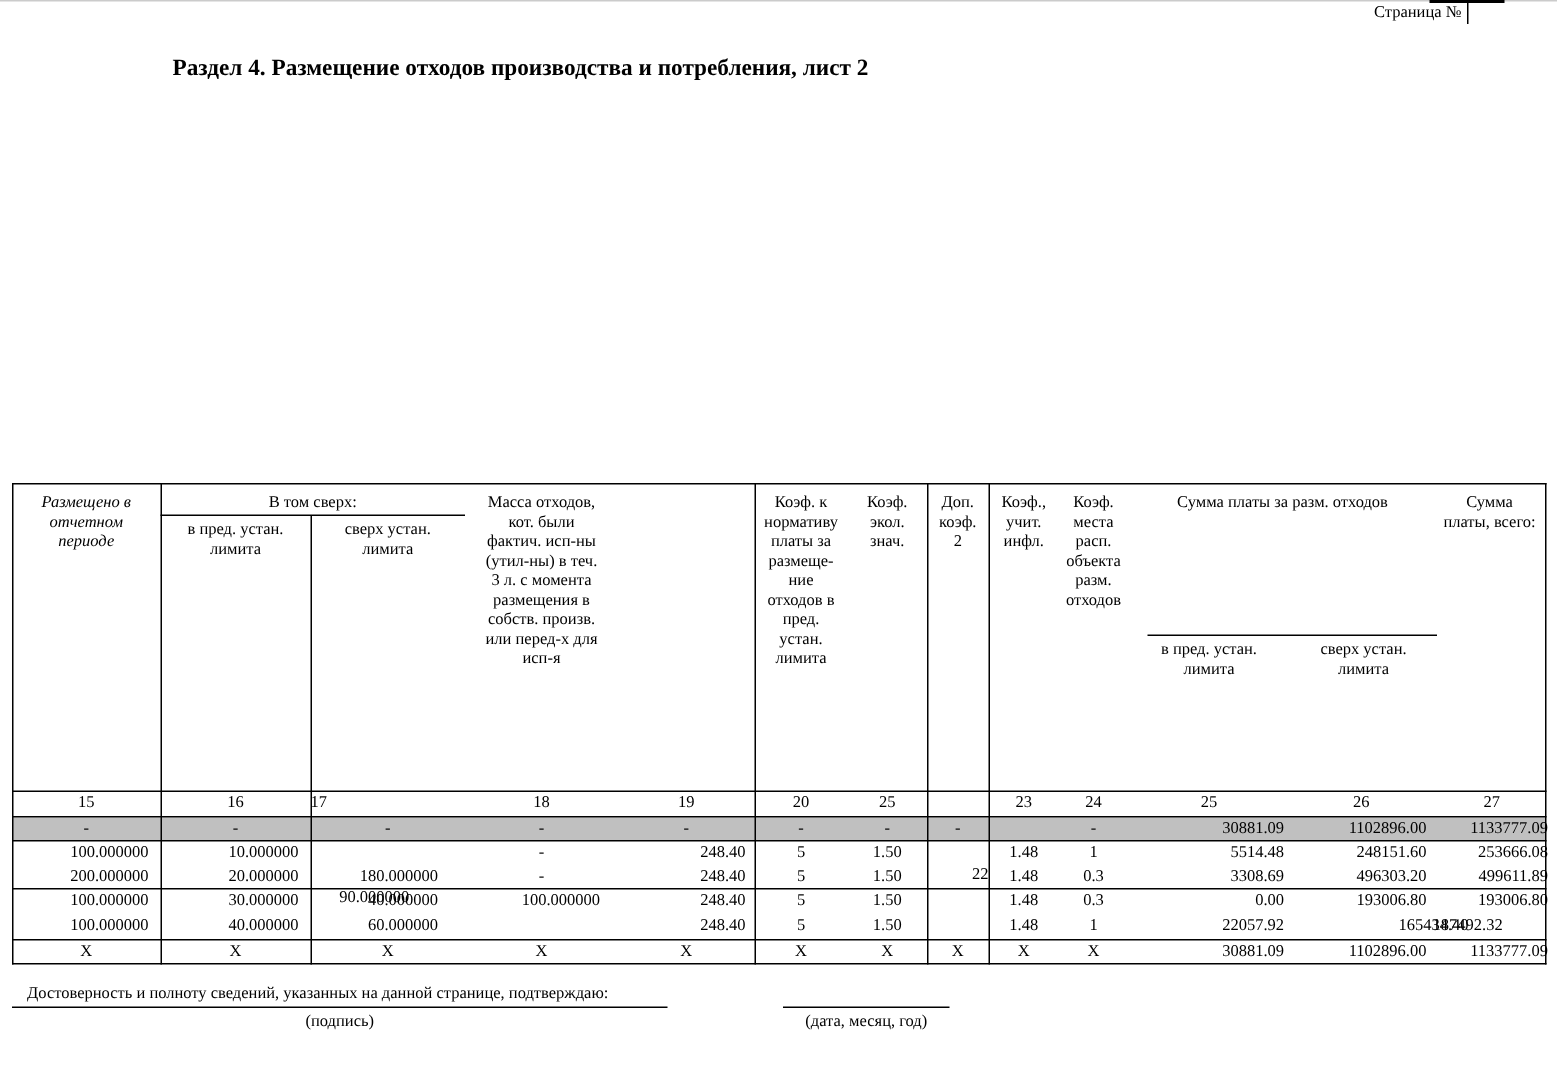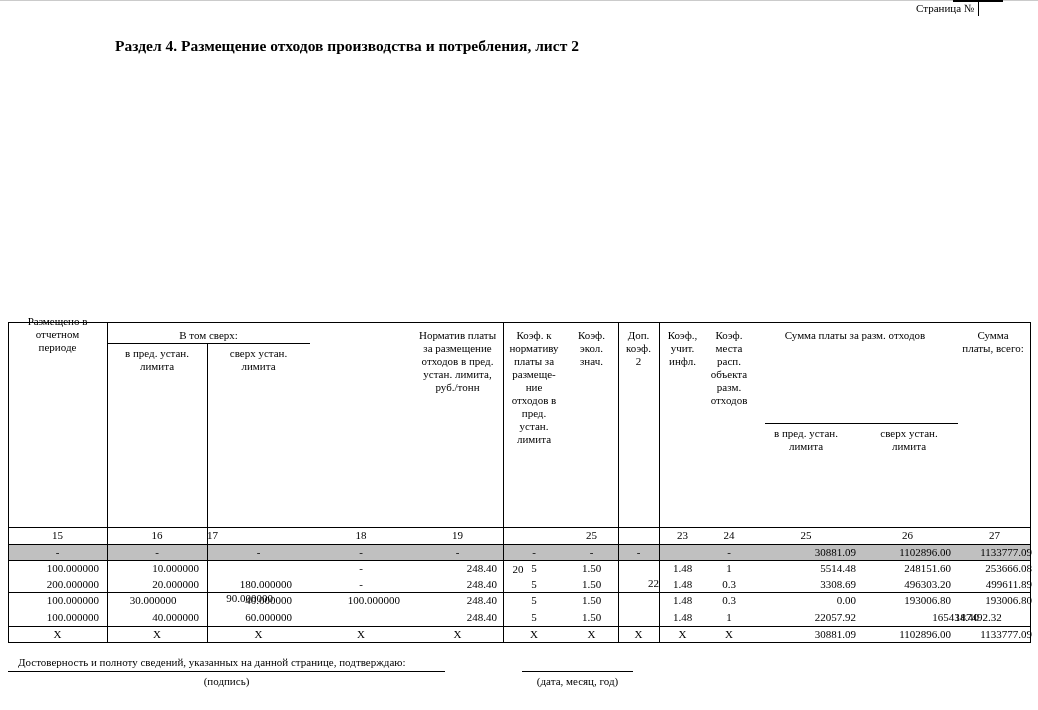--- a/index.html
+++ b/index.html
@@ -69,33 +69,37 @@
     <div class="vline" style="left:107px;top:322px;height:321px;"></div>
     <div class="vline" style="left:207px;top:344px;height:299px;"></div>
     <div class="vline" style="left:503px;top:322px;height:321px;"></div>
     <div class="vline" style="left:618px;top:322px;height:321px;"></div>
     <div class="vline" style="left:659px;top:322px;height:321px;"></div>
     <div class="vline" style="left:1030px;top:322px;height:321px;"></div>
 
     <div class="hline" style="left:107px;top:343px;width:203px;"></div>
     <div class="hline" style="left:765px;top:423px;width:193px;"></div>
 
-    <div class="hcell" style="left:8px;top:315px;width:99px;">Размещено в
+    <div class="hcell" style="left:8px;top:329px;width:99px;font-style:italic;">Размещено в
 отчетном
 периоде</div>
     <div class="hcell" style="left:107px;top:329px;width:203px;">В том сверх:</div>
     <div class="hcell" style="left:107px;top:347px;width:100px;">в пред. устан.
 лимита</div>
     <div class="hcell" style="left:207px;top:347px;width:103px;">сверх устан.
 лимита</div>
-    <div class="hcell" style="left:412px;top:329px;width:91px;">Норматив платы
-за размещение
-отходов в пред.
-устан. лимита,
-руб./тонн</div>
+    <div class="hcell" style="left:310px;top:329px;width:102px;">Масса отходов,
+кот. были
+фактич. исп-ны
+(утил-ны) в теч.
+3 л. с момента
+размещения в
+собств. произв.
+или перед-х для
+исп-я</div>
     <div class="hcell" style="left:503px;top:329px;width:62px;">Коэф. к
 нормативу
 платы за
 размеще-
 ние
 отходов в
 пред.
 устан.
 лимита</div>
     <div class="hcell" style="left:565px;top:329px;width:53px;">Коэф.
@@ -119,21 +123,21 @@
     <div class="hcell" style="left:860px;top:427px;width:98px;">сверх устан.
 лимита</div>
     <div class="hcell" style="left:952px;top:329px;width:82px;">Сумма
 платы, всего:</div>
 
   <div class="cell" style="left: 8px; top: 528px; width: 99px; text-align: center;">15</div>
       <div class="cell" style="left: 107px; top: 528px; width: 100px; text-align: center;">16</div>
       <div class="cell" style="left: 207px; top: 528px; width: 103px; text-align: left;">17</div>
       <div class="cell" style="left: 310px; top: 528px; width: 102px; text-align: center;">18</div>
       <div class="cell" style="left: 412px; top: 528px; width: 91px; text-align: center;">19</div>
-      <div class="cell" style="left: 487px; top: 528px; width: 62px; text-align: center; margin-top: 34px;">20</div>
+      <div class="cell" style="left: 503px; top: 528px; width: 62px; text-align: center;">20</div>
       <div class="cell" style="left: 565px; top: 528px; width: 53px; text-align: center;">25</div>
       <div class="cell" style="left: 633px; top: 528px; width: 41px; text-align: center; margin-top: 48px;">22</div>
       <div class="cell" style="left: 659px; top: 528px; width: 47px; text-align: center;">23</div>
       <div class="cell" style="left: 706px; top: 528px; width: 46px; text-align: center;">24</div>
       <div class="cell" style="left: 752px; top: 528px; width: 108px; text-align: center;">25</div>
       <div class="cell" style="left: 860px; top: 528px; width: 95px; text-align: center;">26</div>
       <div class="cell" style="left: 955px; top: 528px; width: 79px; text-align: center;">27</div>
       <div class="cell" style="left: 8px; top: 545px; width: 99px; text-align: center;">-</div>
       <div class="cell" style="left: 107px; top: 545px; width: 100px; text-align: center;">-</div>
       <div class="cell" style="left: 207px; top: 545px; width: 103px; text-align: center;">-</div>
@@ -167,21 +171,21 @@
       <div class="cell" style="left: 412px; top: 577px; width: 85px; text-align: right;">248.40</div>
       <div class="cell" style="left: 503px; top: 577px; width: 62px; text-align: center;">5</div>
       <div class="cell" style="left: 565px; top: 577px; width: 53px; text-align: center;">1.50</div>
       <div class="cell" style="left: 618px; top: 577px; width: 41px; text-align: center;"></div>
       <div class="cell" style="left: 659px; top: 577px; width: 47px; text-align: center;">1.48</div>
       <div class="cell" style="left: 706px; top: 577px; width: 46px; text-align: center;">0.3</div>
       <div class="cell" style="left: 752px; top: 577px; width: 104px; text-align: right;">3308.69</div>
       <div class="cell" style="left: 860px; top: 577px; width: 91px; text-align: right;">496303.20</div>
       <div class="cell" style="left: 955px; top: 577px; width: 77px; text-align: right;">499611.89</div>
       <div class="cell" style="left: 8px; top: 593px; width: 91px; text-align: right;">100.000000</div>
-      <div class="cell" style="left: 107px; top: 593px; width: 92px; text-align: center;">30.000000</div>
+      <div class="cell" style="left: 107px; top: 593px; width: 92px; text-align: right;">30.000000</div>
       <div class="cell" style="left: 207px; top: 593px; width: 85px; text-align: right;">40.000000</div>
       <div class="cell" style="left: 310px; top: 593px; width: 90px; text-align: right;">100.000000</div>
       <div class="cell" style="left: 412px; top: 593px; width: 85px; text-align: right;">248.40</div>
       <div class="cell" style="left: 503px; top: 593px; width: 62px; text-align: center;">5</div>
       <div class="cell" style="left: 565px; top: 593px; width: 53px; text-align: center;">1.50</div>
       <div class="cell" style="left: 618px; top: 593px; width: 41px; text-align: center;"></div>
       <div class="cell" style="left: 659px; top: 593px; width: 47px; text-align: center;">1.48</div>
       <div class="cell" style="left: 706px; top: 593px; width: 46px; text-align: center;">0.3</div>
       <div class="cell" style="left: 752px; top: 593px; width: 104px; text-align: right;">0.00</div>
       <div class="cell" style="left: 860px; top: 593px; width: 91px; text-align: right;">193006.80</div>

